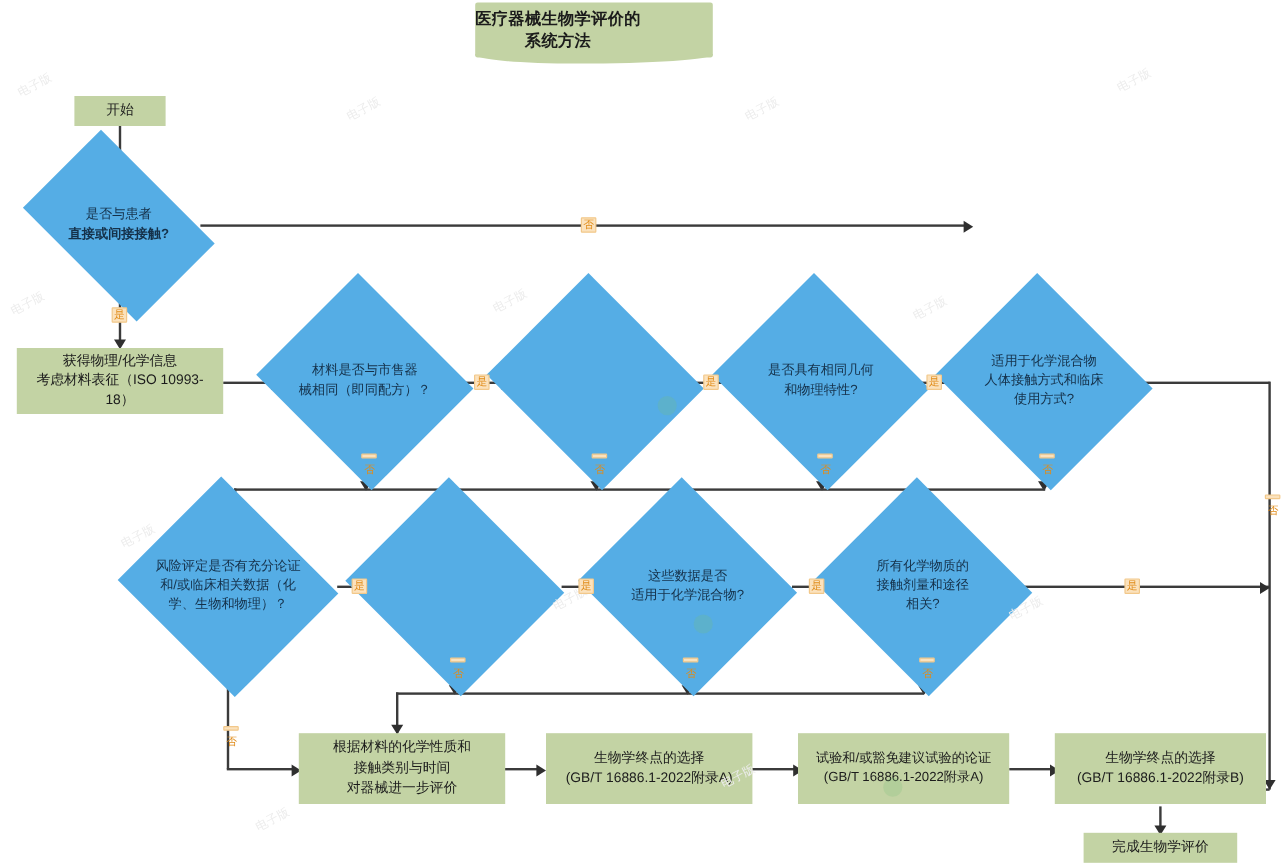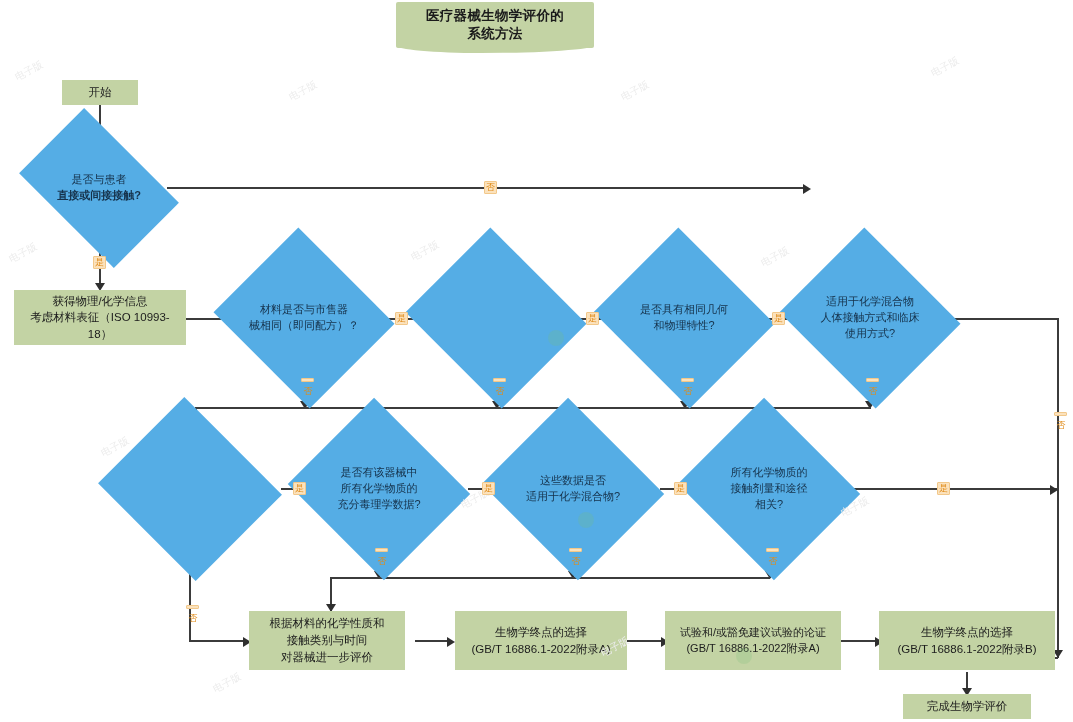--- a/index.html
+++ b/index.html
@@ -16,21 +16,20 @@
     background:#ffffff;
   }
   
   #title-banner{
     position:absolute;
     left:396px; top:2px;
     width:198px; height:46px;
     background:#c3d3a4;
     display:flex;
     align-items:center;
-    justify-content:center;
     border-radius:2px;
   }
   #title-banner:before{
     content:"";
     position:absolute;
     left:0;right:0;bottom:-5px;height:8px;
     background:#c3d3a4;
     border-radius:0 0 60% 45%/0 0 100% 100%;
   }
   #title-text{
@@ -308,49 +307,49 @@
     <div class="dia"></div>
     <div class="dlabel w3">
       <span>适用于化学混合物</span><br>
       <span>人体接触方式和临床</span><br>
       <span>使用方式?</span>
     </div>
   </div>
 
   <div class="node decision" style="left:121px;top:428px;width:138px;height:122px;">
     <div class="dia"></div>
+    <div class="dlabel w2">
+      <span>风险评定是否有充分论证</span><br>
+      <span>和/或临床相关数据（化</span><br>
+      <span>学、生物和物理）？</span>
+    </div>
   </div>
 
   <div class="node decision" style="left:311px;top:428px;width:136px;height:122px;">
     <div class="dia"></div>
-    <div class="dlabel w3">
-      <span>是否有该器械中</span><br>
-      <span>所有化学物质的</span><br>
-      <span>充分毒理学数据?</span>
-    </div>
   </div>
 
   <div class="node decision" style="left:505px;top:428px;width:136px;height:122px;">
     <div class="dia"></div>
     <div class="dlabel w3">
       <span>这些数据是否</span><br>
       <span>适用于化学混合物?</span>
     </div>
   </div>
 
   <div class="node decision" style="left:701px;top:428px;width:136px;height:122px;">
     <div class="dia"></div>
     <div class="dlabel w3">
       <span>所有化学物质的</span><br>
       <span>接触剂量和途径</span><br>
       <span>相关?</span>
     </div>
   </div>
 
-  <div class="node proc" style="left:249px;top:611px;width:156px;height:59px;">
+  <div class="node proc" style="left:249px;top:611px;width:172px;height:59px;">
     <div>
       <span>根据材料的化学性质和</span><br>
       <span>接触类别与时间</span><br>
       <span>对器械进一步评价</span>
     </div>
   </div>
 
   <div class="node proc" style="left:455px;top:611px;width:172px;height:59px;">
     <div>
       <span>生物学终点的选择</span><br>

